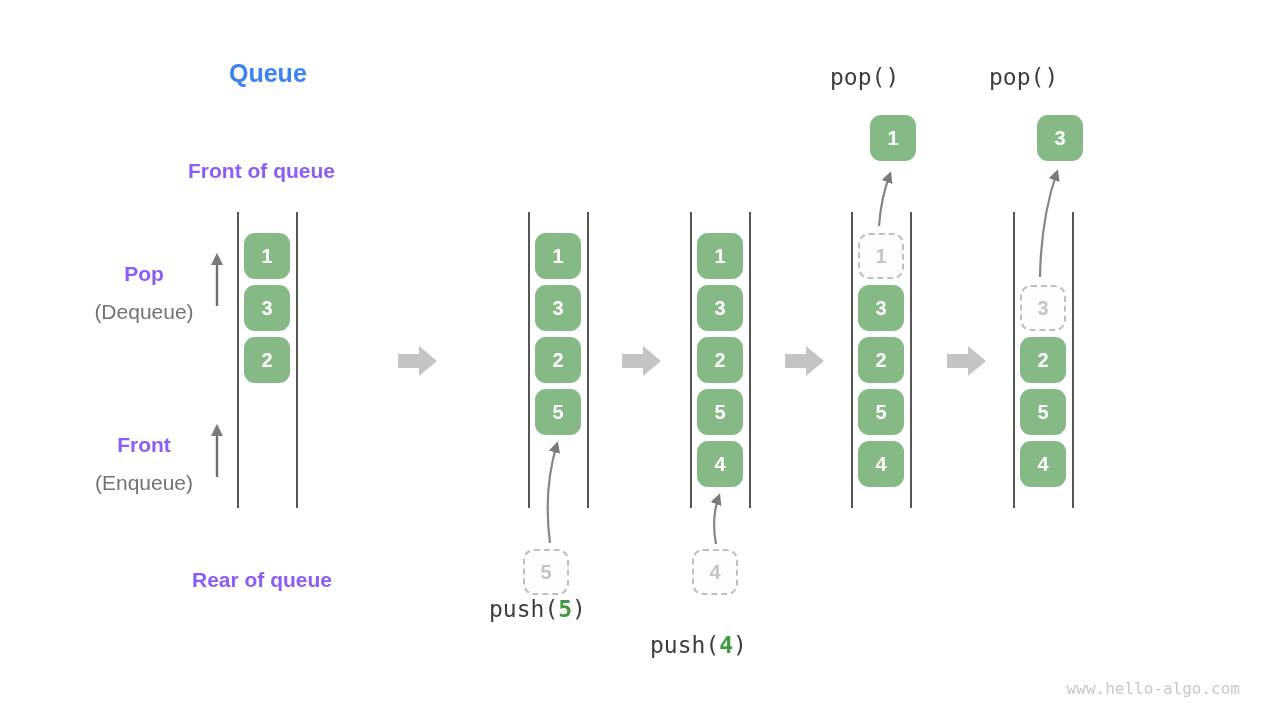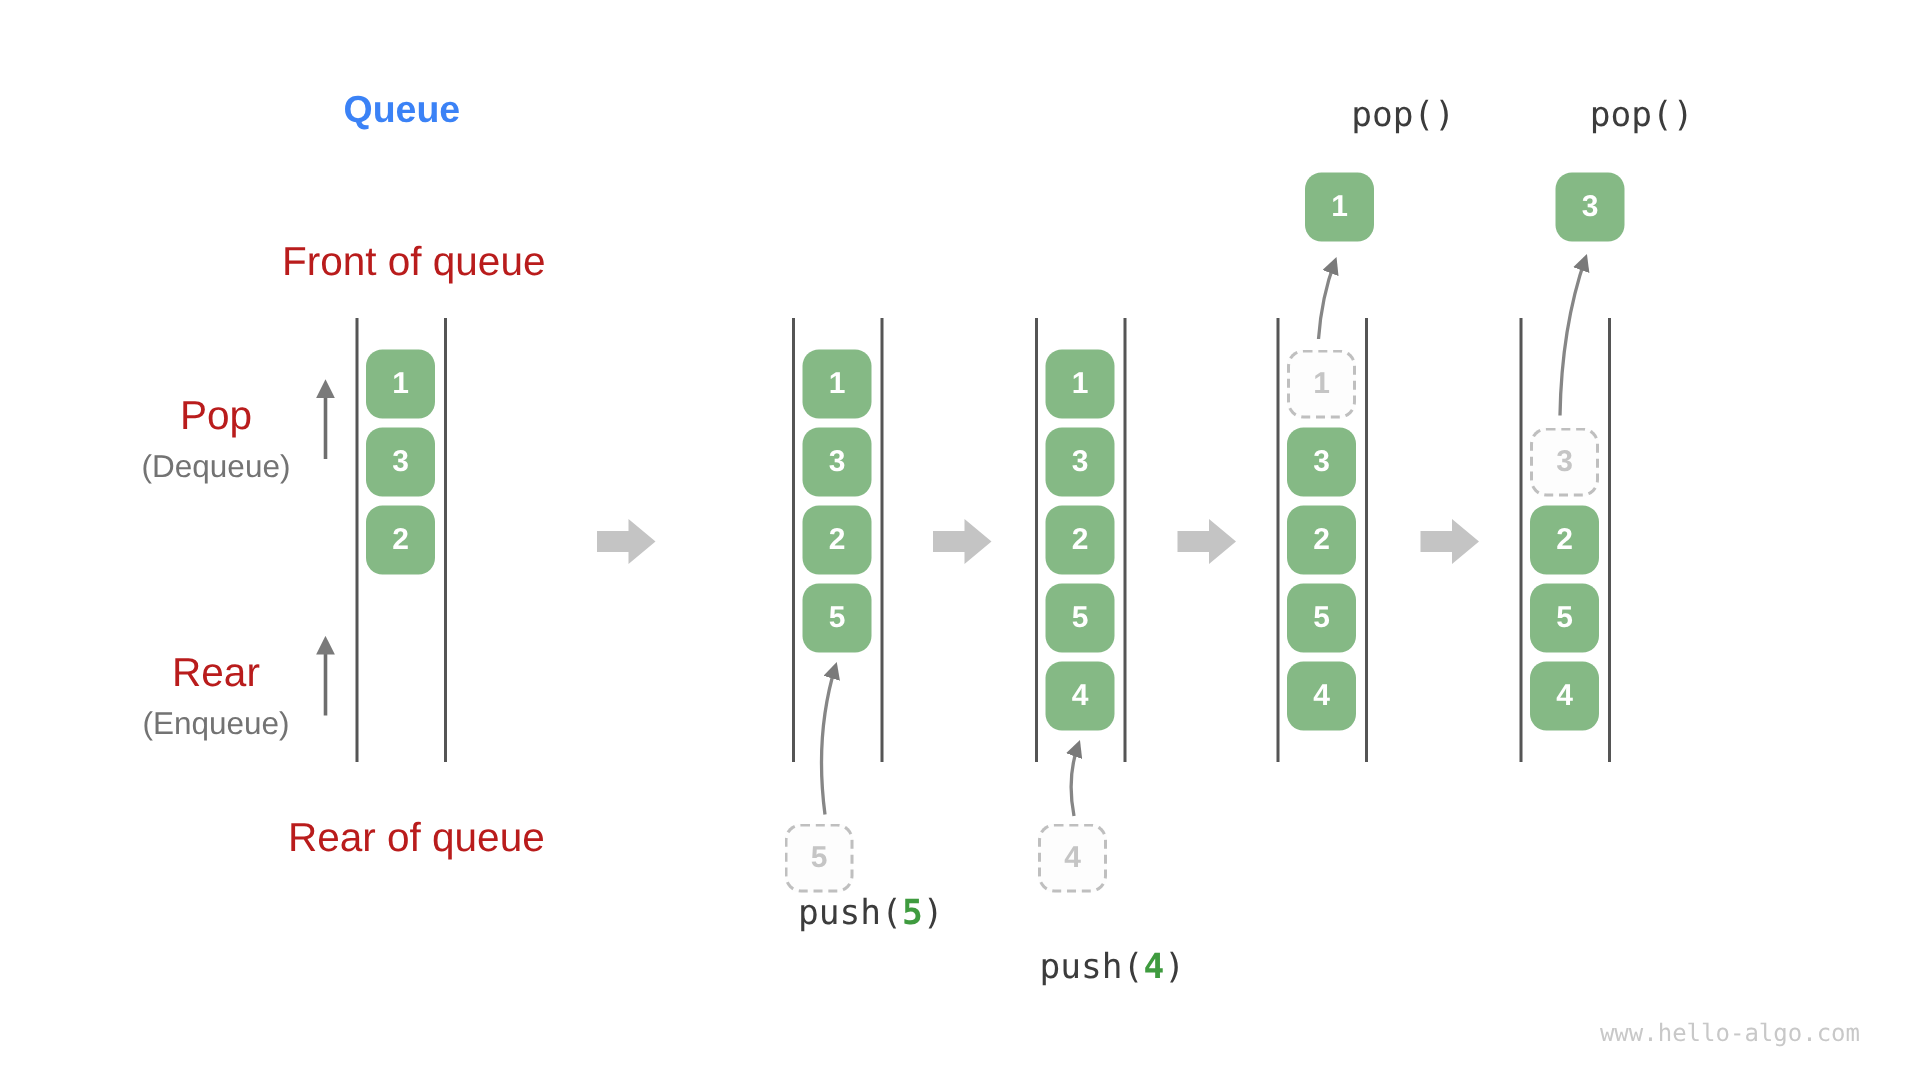--- a/index.html
+++ b/index.html
@@ -3,41 +3,41 @@
 <meta charset="utf-8">
 <style>
   html,body{margin:0;padding:0;background:#fff;}
   .canvas{
     position:relative;width:1280px;height:720px;background:#ffffff;
     font-family:"Liberation Sans", sans-serif;overflow:hidden;
   }
   .overlay{position:absolute;left:0;top:0;width:1280px;height:720px;pointer-events:none;}
   .abs{position:absolute;}
   .title{font-size:25px;font-weight:bold;color:#3b82f6;}
-  .hlabel{font-size:27px;font-weight:normal;color:#b91c1c;}
+  .hlabel{font-size:21px;font-weight:bold;color:#8b5cf6;}
   .sublabel{font-size:21px;font-weight:normal;color:#737373;}
   .side-label{width:140px;text-align:center;}
   .col{
     box-sizing:border-box;width:61px;height:296px;top:212px;
     border-left:2px solid #555;border-right:2px solid #555;
   }
   .cell{
     width:46px;height:46px;border-radius:11px;background:#85b985;
     display:flex;align-items:center;justify-content:center;
     color:#ffffff;font-size:20px;font-weight:600;
   }
   .ghost{
     box-sizing:border-box;width:46px;height:46px;border-radius:11px;
     border:2px dashed #bfbfbf;background:#fdfdfd;
     display:flex;align-items:center;justify-content:center;
     color:#c5c5c5;font-size:20px;font-weight:600;
   }
   .op{
     font-family:"DejaVu Sans Mono", monospace;font-size:23px;color:#3c3c3c;
-    width:140px;text-align:right;white-space:nowrap;
+    width:140px;text-align:left;white-space:nowrap;
   }
   .op .arg{color:#3f9b3f;font-weight:600;}
   .watermark{
     font-family:"DejaVu Sans Mono", monospace;font-size:16px;color:#c8c8c8;margin-left:24px;
   }
 </style>
 </head>
 <body>
 
 <div class="canvas">
@@ -62,23 +62,23 @@
     <path d="M550,543 Q543,490 557,444" fill="none" stroke="#868686" stroke-width="2.2" marker-end="url(#ah)"></path>
     <path d="M716,544 Q711,518 719,496" fill="none" stroke="#868686" stroke-width="2.2" marker-end="url(#ah)"></path>
     <path d="M879,226 Q881,198 890,174" fill="none" stroke="#868686" stroke-width="2.2" marker-end="url(#ah)"></path>
     <path d="M1040,277 Q1041,218 1057,172" fill="none" stroke="#868686" stroke-width="2.2" marker-end="url(#ah)"></path>
   </svg>
 
   <div class="abs title" style="left:229px;top:59px;">Queue</div>
   <div class="abs hlabel" style="left:188px;top:159px;">Front of queue</div>
   <div class="abs hlabel side-label" style="left:74px;top:262px;">Pop</div>
   <div class="abs sublabel side-label" style="left:74px;top:300px;">(Dequeue)</div>
-  <div class="abs hlabel side-label" style="left:74px;top:433px;">Rear</div>
+  <div class="abs hlabel side-label" style="left:74px;top:433px;">Front</div>
   <div class="abs sublabel side-label" style="left:74px;top:471px;">(Enqueue)</div>
-  <div class="abs hlabel" style="left:192px;top:543px;">Rear of queue</div>
+  <div class="abs hlabel" style="left:192px;top:568px;">Rear of queue</div>
 
   <div class="abs col" style="left:237px;"></div>
   <div class="abs cell" style="left:244px;top:233px;">1</div>
   <div class="abs cell" style="left:244px;top:285px;">3</div>
   <div class="abs cell" style="left:244px;top:337px;">2</div>
 
   <div class="abs col" style="left:528px;"></div>
   <div class="abs cell" style="left:535px;top:233px;">1</div>
   <div class="abs cell" style="left:535px;top:285px;">3</div>
   <div class="abs cell" style="left:535px;top:337px;">2</div>

